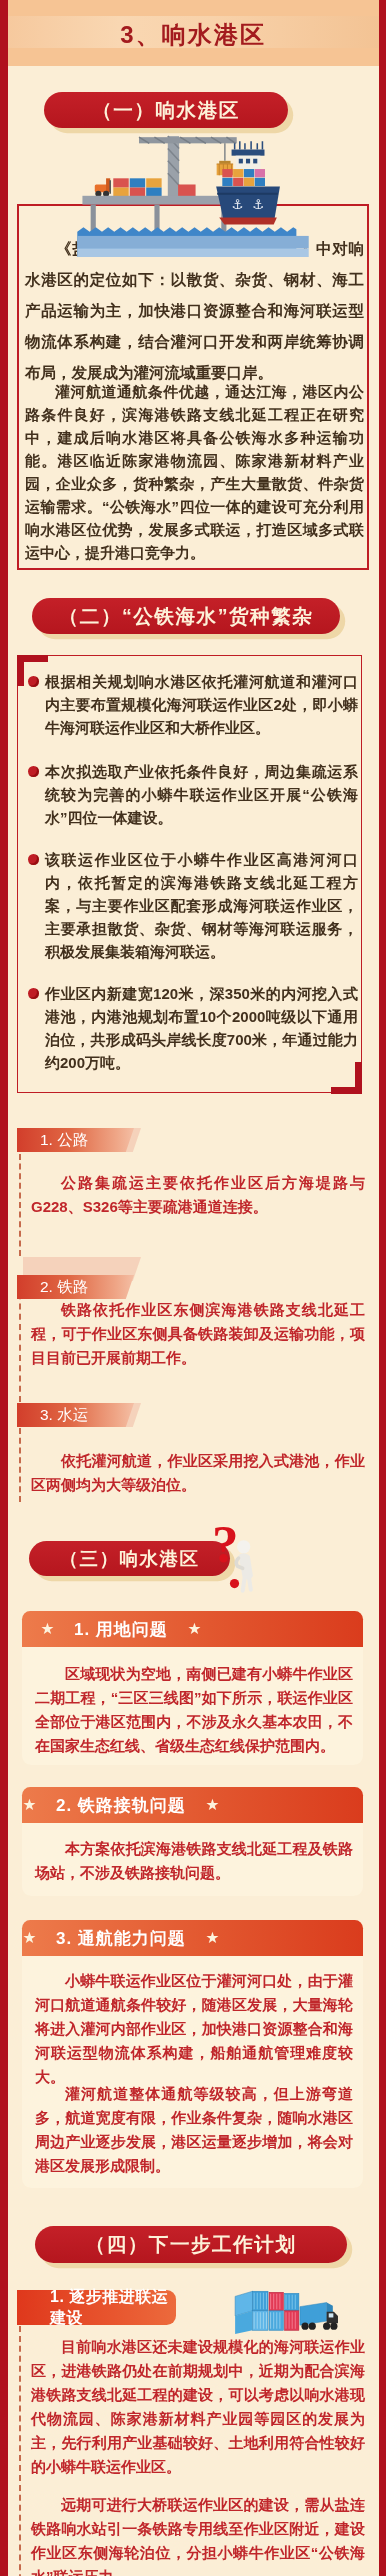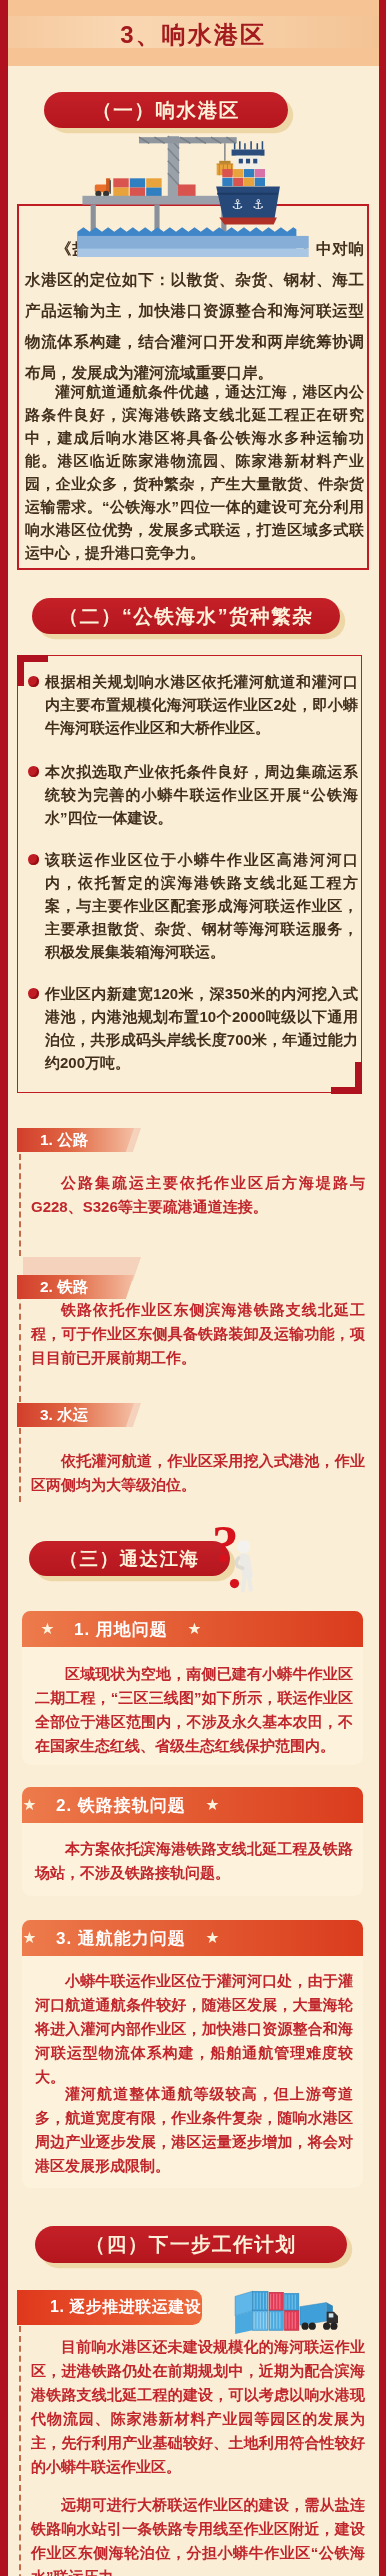--- a/index.html
+++ b/index.html
@@ -31,21 +31,21 @@
   .corner.tl-v{left:17px;top:655px;width:6.7px;height:31px;background:#b0111e;}
   .corner.br-h{left:331px;top:1087px;width:31px;height:6.7px;background:#b0111e;}
   .corner.br-v{left:355px;top:1062px;width:6.7px;height:31px;background:#b0111e;}
   .bullet-item{display:flex;z-index:3;}
   .bullet-dot{flex:0 0 auto;width:10.8px;height:10.8px;border-radius:50%;background:#bf1c24;
      margin:6.2px 6.2px 0 0;box-shadow:inset -2.1px -1.5px 0 rgba(120,0,0,.55);}
   .bullet-text{color:#42301d;font-size:15px;line-height:23px;font-weight:bold;text-align:justify;}
   
   .slant{height:24px;background:linear-gradient(90deg,#d23e2b 0%,#e06744 45%,#efa687 85%,#f4bfa5 100%);
      clip-path:polygon(0 0,100% 0,calc(100% - 8.2px) 100%,0 100%);
-     display:flex;align-items:center;color:#fff;font-weight:bold;font-size:15.5px;
+     display:flex;align-items:center;color:#fff;font-weight:normal;font-size:15.5px;
      padding-left:23px;box-sizing:border-box;z-index:4;}
   .slant-ghost{height:24px;background:#f3c8b2;opacity:.75;
      clip-path:polygon(0 0,100% 0,calc(100% - 8.2px) 100%,0 100%);z-index:3;}
   .dash-seg{left:19px;width:0;border-left:2.1px dashed #c66a4c;z-index:2;}
   
   .card-header{left:22px;width:341px;height:36px;border-radius:8.2px 8.2px 0 0;
      background:linear-gradient(90deg,#ed7b4b 0%,#e2572f 55%,#da3c1d 100%);
      display:flex;align-items:center;z-index:4;}
   .card-header-inner{display:flex;align-items:center;justify-content:center;gap:19.6px;width:58%;}
   .card-header .star{color:#fdf3dd;font-size:15.5px;}
@@ -189,21 +189,21 @@
   <div class="abs para red-para ind" style="left:31px;top:1298px;width:334px;">铁路依托作业区东侧滨海港铁路支线北延工程，可于作业区东侧具备铁路装卸及运输功能，项目目前已开展前期工作。</div>
 
   <div class="abs slant-ghost" style="left:23px;top:1403px;width:118px;"></div>
   <div class="abs slant" style="left:17px;top:1403px;width:117px;">
     <span>3. 水运</span>
   </div>
   <div class="abs dash-seg" style="top:1428px;height:74px;"></div>
   <div class="abs para red-para ind" style="left:31px;top:1449px;width:334px;">依托灌河航道，作业区采用挖入式港池，作业区两侧均为大等级泊位。</div>
 
   <div class="abs pill" style="left:29px;top:1541px;width:201px;height:35px;font-size:18.5px;">
-    <span>（三）通达江海</span>
+    <span>（三）响水港区</span>
   </div>
 
   <div class="abs" style="left:212px;top:1517px;z-index:7;">
     <svg width="46" height="77" viewBox="0 0 90 150">
       <text x="0" y="88" font-size="104" font-weight="bold" fill="#d8121c" font-family="Liberation Serif,serif">?</text>
       <g>
         <circle cx="62" cy="58" r="13" fill="#f4f2ee"></circle>
         <path d="M52 74 q12 -8 22 2 l6 38 q-2 8 -10 8 l-10 -4 z" fill="#eceae5"></path>
         <path d="M52 80 q-8 8 -2 16 l10 4" stroke="#dedbd4" stroke-width="7" fill="none" stroke-linecap="round"></path>
         <path d="M64 118 l-4 26 M72 116 l4 26" stroke="#eceae5" stroke-width="8" stroke-linecap="round"></path>
@@ -240,21 +240,21 @@
     </div>
   </div>
   <div class="abs card-body" style="top:1956px;height:232px;"></div>
   <div class="abs para red-para ind" style="left:35px;top:1969px;width:318px;z-index:4;">小蟒牛联运作业区位于灌河河口处，由于灌河口航道通航条件较好，随港区发展，大量海轮将进入灌河内部作业区，加快港口资源整合和海河联运型物流体系构建，船舶通航管理难度较大。</div>
   <div class="abs para red-para ind" style="left:35px;top:2082px;width:318px;z-index:4;">灌河航道整体通航等级较高，但上游弯道多，航道宽度有限，作业条件复杂，随响水港区周边产业逐步发展，港区运量逐步增加，将会对港区发展形成限制。</div>
 
   <div class="abs pill" style="left:35px;top:2226px;width:312px;height:37px;">
     <span>（四）下一步工作计划</span>
   </div>
 
-  <div class="abs plan-banner" style="top:2290px;width:185px;">
+  <div class="abs plan-banner" style="top:2290px;width:159px;">
     <span>1. 逐步推进联运建设</span>
   </div>
   <div class="abs dash-seg" style="top:2326px;height:294px;"></div>
 
   <div class="abs" style="left:231px;top:2285px;z-index:5;">
     <svg width="108" height="49" viewBox="0 0 210 95">
       <g>
         <path d="M8 22 L42 12 V50 L8 60 Z" fill="#5fb6e8"></path>
           <path d="M8 22 L42 12 V50 L8 60 Z" fill="none" stroke="#2f86bb"></path>
         <rect x="42" y="12" width="30" height="38" fill="#3f9fd8" stroke="#2f86bb"></rect>

